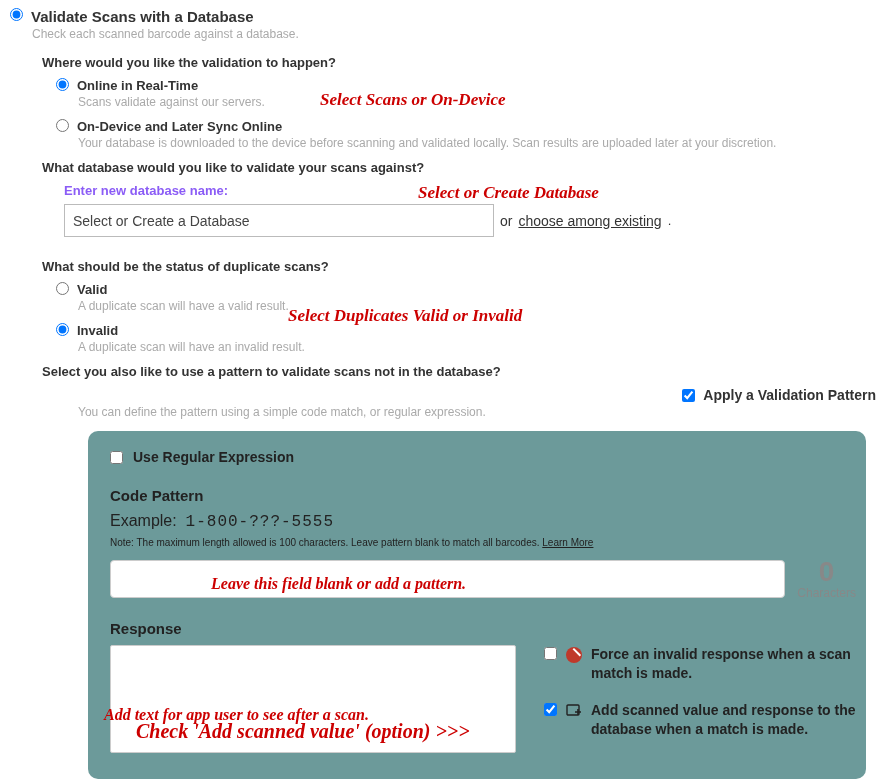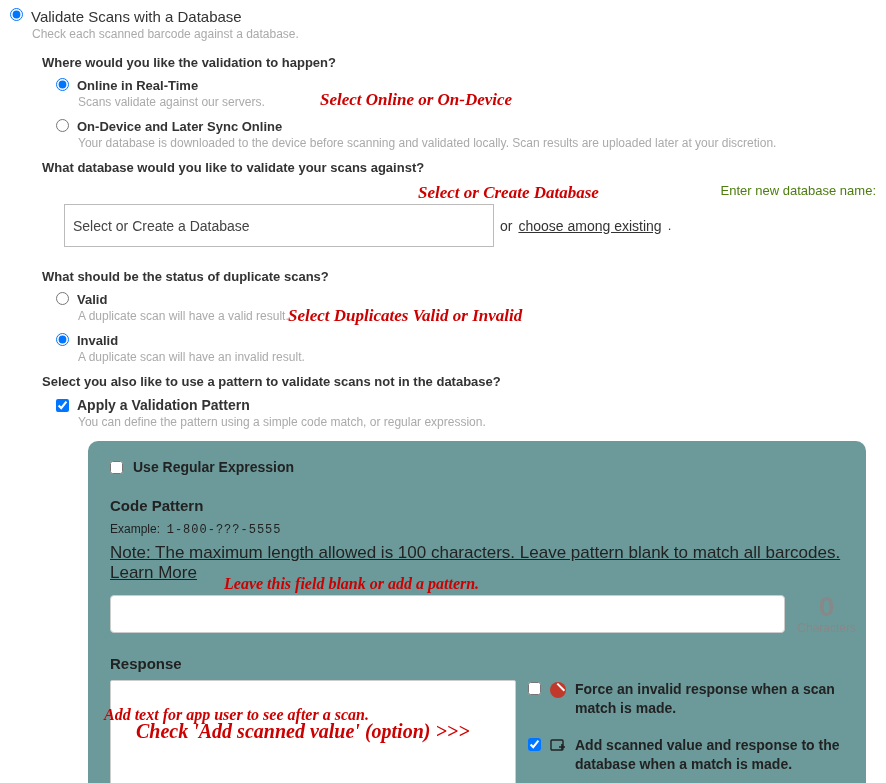--- a/index.html
+++ b/index.html
@@ -5,71 +5,71 @@
   * { box-sizing: border-box; margin: 0; padding: 0; }
   body {
     font-family: Arial, Helvetica, sans-serif;
     font-size: 13px;
     color: #333;
     background: #fff;
     width: 886px;
     padding: 8px 10px 20px 10px;
   }
   .main-radio-row { display: flex; align-items: flex-start; gap: 8px; margin-bottom: 2px; }
-  .main-title { font-weight: normal; font-size: 15px; color: #333; }
+  .main-title { font-weight: bold; font-size: 15px; color: #333; }
   .main-subtitle { color: #aaa; font-size: 12px; margin-left: 22px; margin-bottom: 14px; }
 
   .section-heading { font-weight: bold; font-size: 13px; color: #333; margin: 10px 0 8px 32px; }
 
   .opt-group { margin-left: 46px; }
   .opt-row { display: flex; align-items: flex-start; gap: 8px; margin-bottom: 2px; }
   .opt-label { font-weight: bold; font-size: 13px; color: #333; }
   .opt-desc { color: #aaa; font-size: 12px; margin-left: 22px; margin-bottom: 10px; }
 
-  .db-label { font-weight: normal; font-size: 13px; color: #4d7c0f; margin-left: 54px; margin-bottom: 6px; text-align: right; }
+  .db-label { font-weight: bold; font-size: 13px; color: #8b5cf6; margin-left: 54px; margin-bottom: 6px; }
   .db-row { display: flex; align-items: center; gap: 6px; margin-left: 54px; }
   .db-input {
-    width: 430px; height: 43px; padding: 4px 8px;
+    width: 430px; height: 33px; padding: 4px 8px;
     border: 1px solid #bbb; font-size: 14px; color: #444;
     font-family: inherit;
   }
   .db-or { font-size: 14px; color: #333; }
   .db-link { font-size: 14px; color: #333; text-decoration: underline; }
 
-  .checkbox-row { display: flex; align-items: center; gap: 8px; margin-left: 46px; margin-bottom: 2px; }
+  .checkbox-row { display: flex; align-items: center; gap: 8px; margin-left: 46px; margin-bottom: 2px; justify-content: flex-end; }
   .check-label { font-weight: bold; font-size: 14px; color: #333; }
   .check-desc { color: #aaa; font-size: 12px; margin-left: 68px; margin-bottom: 8px; }
 
   .pattern-panel {
     background: #6c9a9a;
     border-radius: 10px;
     margin: 12px 0 0 78px;
     padding: 18px 10px 22px 22px;
     width: 778px;
     color: #222;
   }
   .pp-check-row { display: flex; align-items: center; gap: 10px; margin-bottom: 22px; }
   .pp-check-label { font-weight: bold; font-size: 14px; color: #222; }
   .pp-heading { font-weight: bold; font-size: 15px; color: #222; margin-bottom: 8px; }
-  .pp-example { font-size: 12px; color: #222; margin-bottom: 6px; }
+  .pp-example { font-size: 16px; color: #222; margin-bottom: 6px; }
   .pp-example .mono { font-family: "Courier New", monospace; letter-spacing: 1px; }
-  .pp-note { font-size: 17px; color: #222; margin-bottom: 10px; text-decoration: underline; }
+  .pp-note { font-size: 10px; color: #222; margin-bottom: 10px; }
   .pp-note a { color: #222; text-decoration: underline; }
 
   .pattern-row { display: flex; align-items: center; gap: 12px; margin-bottom: 20px; }
   .pattern-input {
     flex: 1; height: 38px; border: 1px solid #ccc; background: #fff;
     border-radius: 4px; padding: 6px 10px; font-size: 14px;
     font-family: inherit;
   }
   .char-col { text-align: center; color: #888; }
   .char-num { font-size: 28px; font-weight: bold; line-height: 1; color: #888; }
   .char-lbl { font-size: 12px; color: #888; }
 
-  .response-row { display: flex; gap: 12px; align-items: flex-start; }
+  .response-row { display: flex; gap: 28px; align-items: flex-start; }
   .response-left { flex: 0 0 406px; }
   .response-right { flex: 1; }
   .response-textarea {
     width: 100%; height: 108px; border: 1px solid #ccc; background: #fff;
     border-radius: 2px; padding: 8px; font-size: 13px; resize: none;
     font-family: inherit;
   }
   .resp-opt { display: flex; align-items: flex-start; gap: 8px; margin-bottom: 18px; }
   .resp-opt input { margin-top: 2px; flex-shrink: 0; }
   .resp-opt-text { font-weight: bold; font-size: 14px; color: #222; line-height: 1.35; }
@@ -189,20 +189,20 @@
                 <rect x="2" y="3" width="12" height="10" rx="1" fill="none" stroke="#222" stroke-width="1.4"></rect>
                 <path d="M10 10 h6 M13 7 v6" stroke="#222" stroke-width="1.6"></path>
               </svg>
           </span>
           <span class="resp-opt-text">Add scanned value and response to the database when a match is made.</span>
         </div>
       </div>
     </div>
   </div>
 
-  <div class="anno" style="left:310px; top:82px;">Select Online or On-Device</div>
+  <div class="anno" style="left:310px; top:82px;">Select Scans or On-Device</div>
   <div class="anno" style="left:408px; top:175px;">Select or Create Database</div>
   <div class="anno" style="left:278px; top:298px;">Select Duplicates Valid or Invalid</div>
-  <div class="anno" style="left:214px; top:567px; font-size:16px;">Leave this field blank or add a pattern.</div>
+  <div class="anno" style="left:201px; top:567px; font-size:16px;">Leave this field blank or add a pattern.</div>
   <div class="anno" style="left:94px; top:650px; font-size:16px;margin-top:48px;">Add text for app user to see after a scan.</div>
   <div class="anno" style="left:126px; top:712px; font-size:20px;">Check 'Add scanned value' (option) &gt;&gt;&gt;</div>
 
 </div>
 
 </body></html>

